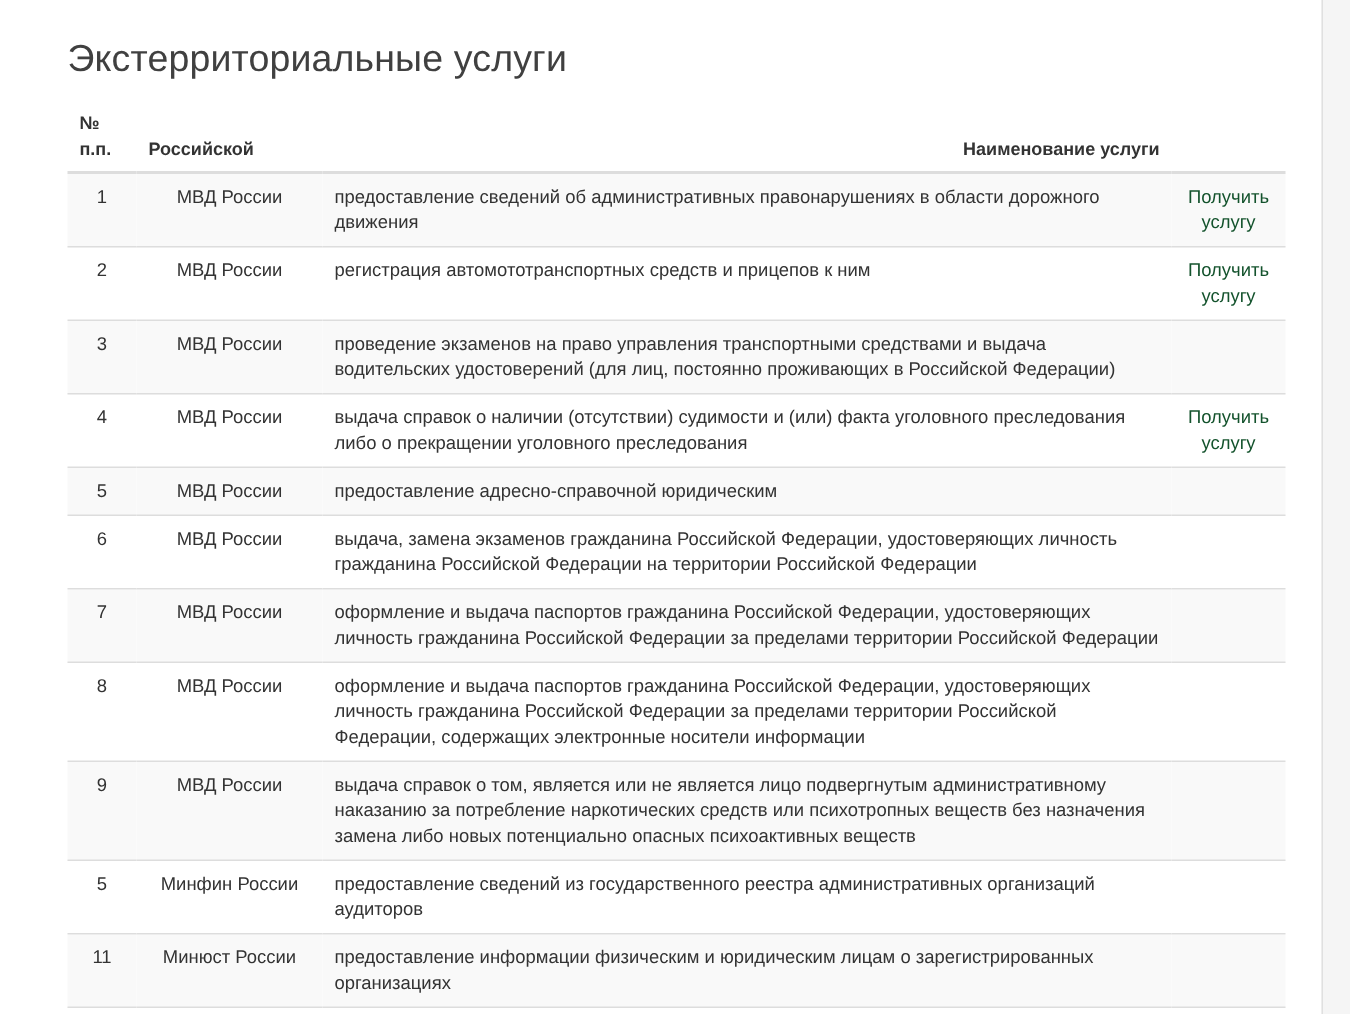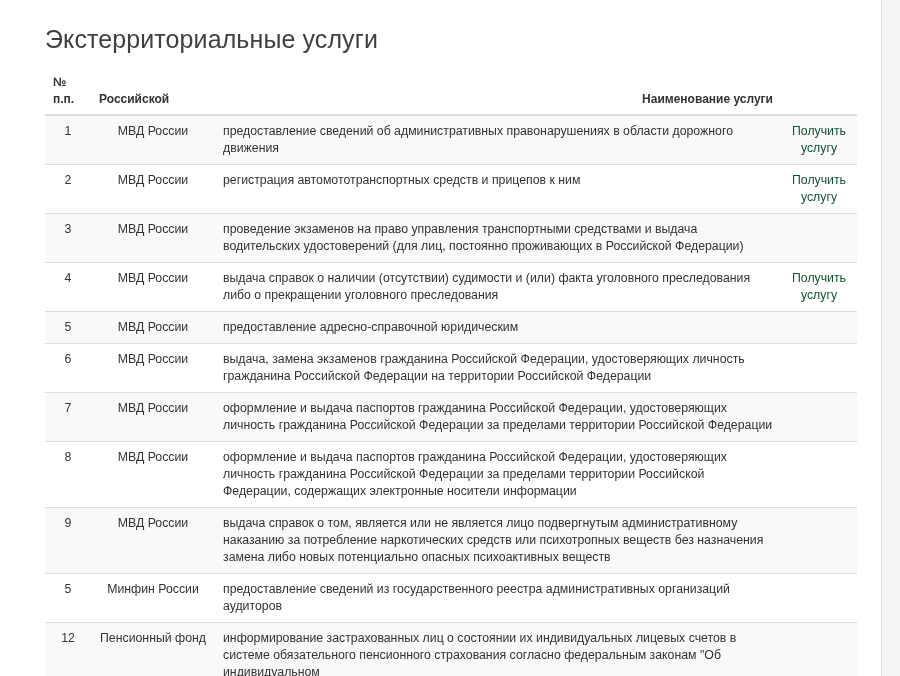--- a/index.html
+++ b/index.html
@@ -108,20 +108,26 @@
           <td class="name">выдача справок о том, является или не является лицо подвергнутым административному наказанию за потребление наркотических средств или психотропных веществ без назначения замена либо новых потенциально опасных психоактивных веществ</td>
           <td class="act"></td>
         </tr>
         <tr>
           <td class="num">5</td>
           <td class="dept">Минфин России</td>
           <td class="name">предоставление сведений из государственного реестра административных организаций аудиторов</td>
           <td class="act"></td>
         </tr>
         <tr>
+          <td class="num">11</td>
+          <td class="dept">Минюст России</td>
+          <td class="name">предоставление информации физическим и юридическим лицам о зарегистрированных организациях</td>
+          <td class="act"></td>
+        </tr>
+        <tr>
           <td class="num">12</td>
           <td class="dept">Пенсионный фонд</td>
           <td class="name">информирование застрахованных лиц о состоянии их индивидуальных лицевых счетов в системе обязательного пенсионного страхования согласно федеральным законам "Об индивидуальном</td>
           <td class="act"></td>
         </tr>
       </tbody>
   </table>
 </div>
 <div class="right-panel"></div>
 

